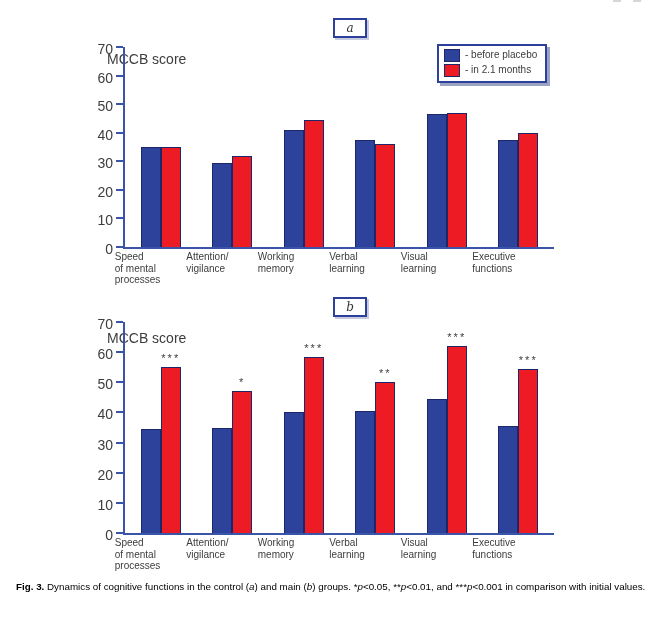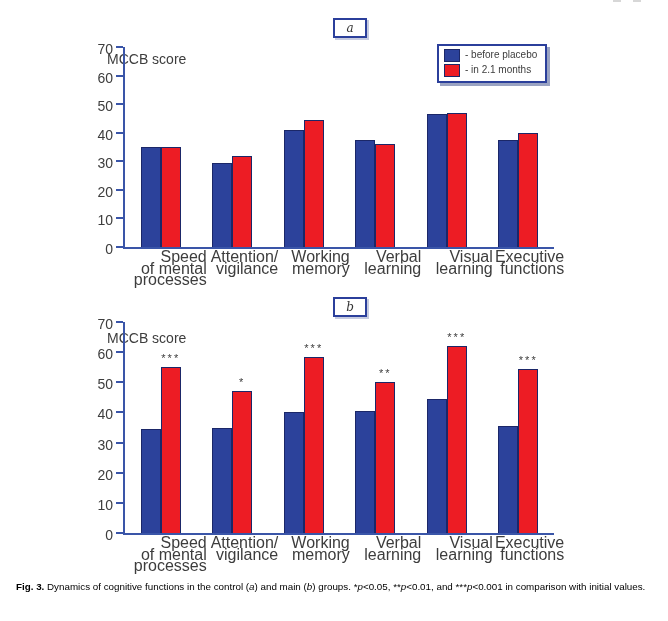--- a/index.html
+++ b/index.html
@@ -34,21 +34,21 @@
     position:relative; flex:1; height:100%;
     display:flex; align-items:flex-end; justify-content:center;
   }
   .bar { box-sizing:border-box; width:20px; border:1px solid #1b2768; border-bottom:none; }
   .sig-marker {
     position:absolute; left:calc(50% + 10px); transform:translateX(-50%);
     font-size:11px; letter-spacing:2px; color:#3d3d3d; white-space:nowrap;
   }
   .category-label {
     position:absolute; top:100%; margin-top:4px; left:50%; transform:translateX(-50%);
-    width:92px; text-align:right; font-size:16px; line-height:11.5px;
+    width:92px; text-align:left; font-size:10px; line-height:11.5px;
     white-space:pre-line; color:#3d3d3d;
   }
 
   .legend {
     position:absolute; background:#fff; border:2px solid #2b3f9b;
     box-shadow:3px 3px 0 #9aa3c2; padding:3px 8px 4px 5px;
     display:flex; flex-direction:column; gap:2px;
   }
   .legend-item { display:flex; align-items:flex-start; gap:5px; }
   .legend-swatch { width:14px; height:11px; border:1px solid #1b2768; flex:0 0 auto; }

